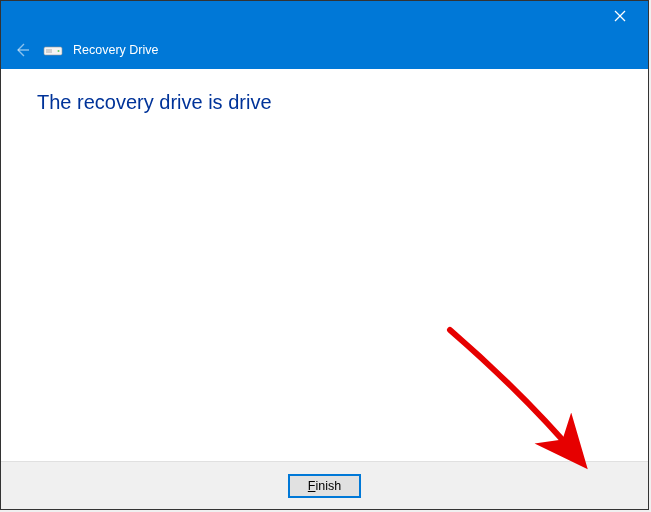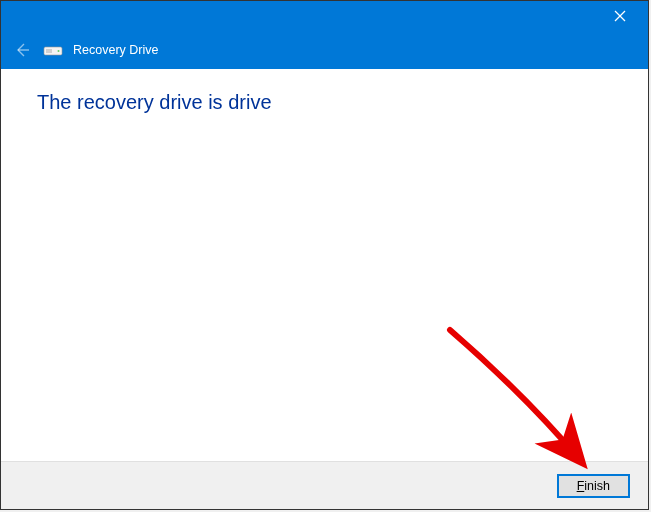--- a/index.html
+++ b/index.html
@@ -91,21 +91,21 @@
       color: #003399;
       font-size: 20px;
       font-weight: 400;
     }
     .footer {
       height: 48px;
       background: #f0f0f0;
       border-top: 1px solid #e0e0e0;
       display: flex;
       align-items: center;
-      justify-content: flex-end;
+      justify-content: center;
       padding: 0 18px;
     }
     .finish-btn {
       padding: 3px 18px;
       border: 2px solid #0078d7;
       background: #e1e1e1;
       font-family: inherit;
       font-size: 12.5px;
       cursor: pointer;
       color: #000;

